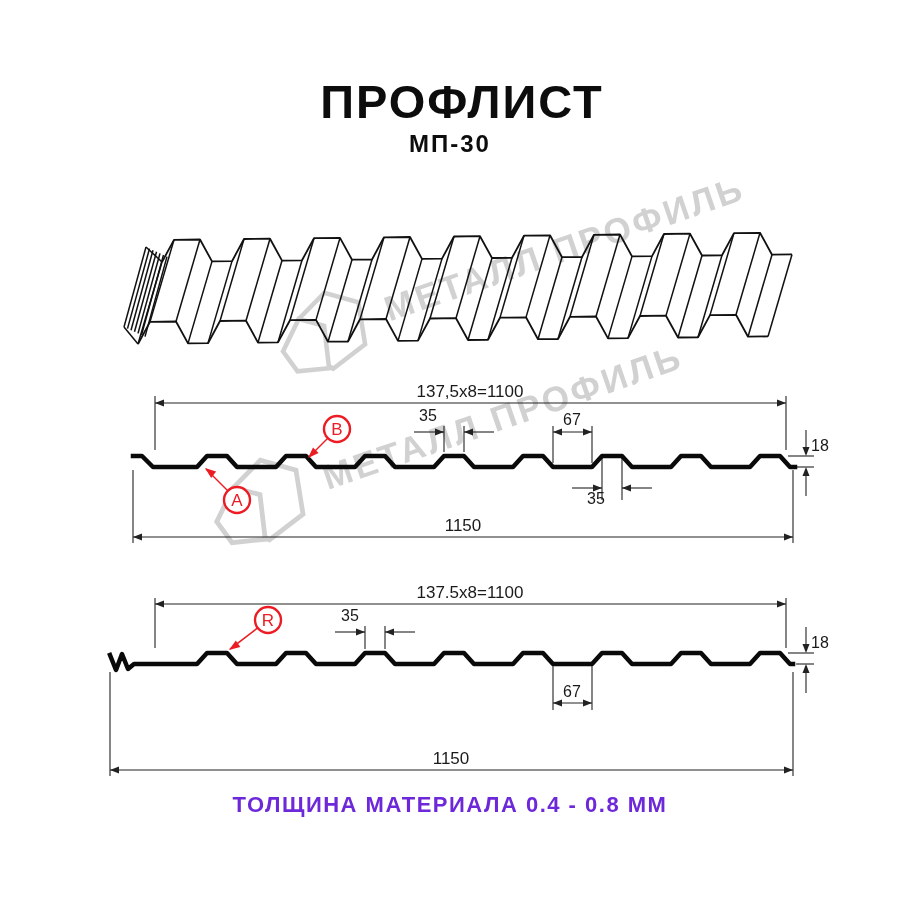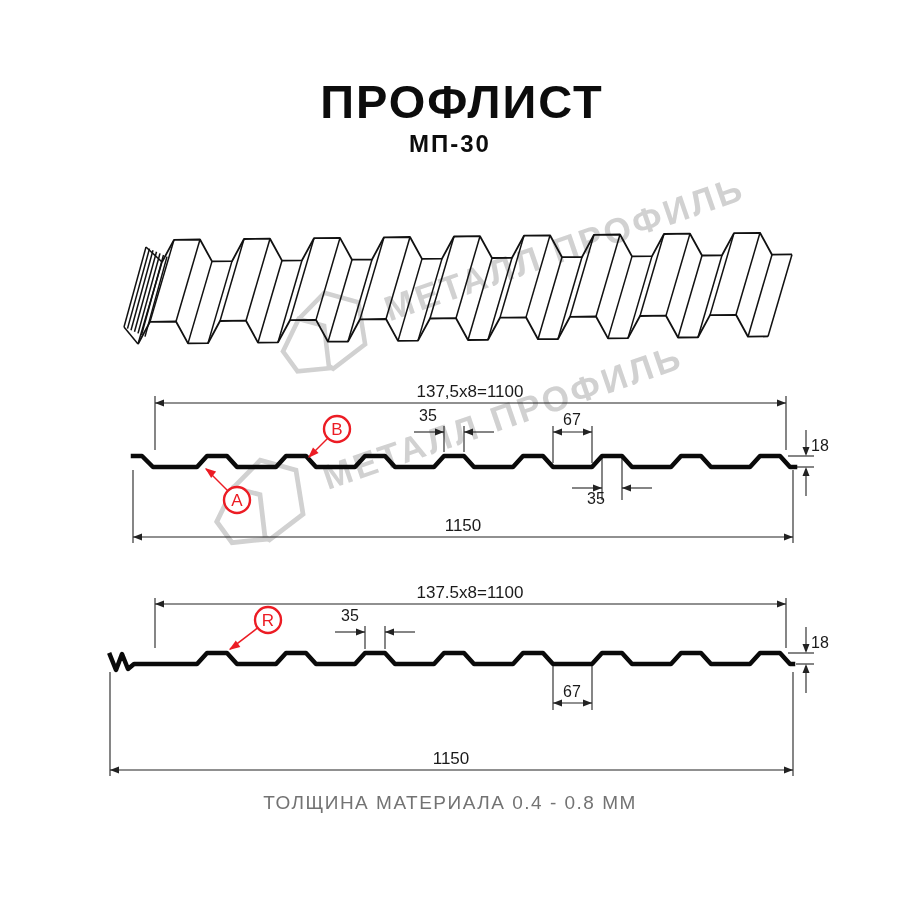--- a/index.html
+++ b/index.html
@@ -10,21 +10,21 @@
   .page-title{
     position:absolute;top:62px;left:0;width:100%;margin:12px;text-align:center;
     font-size:47px;font-weight:800;letter-spacing:2px;color:#0c0c0c;
   }
   .page-subtitle{
     position:absolute;top:130px;left:0;width:100%;text-align:center;
     font-size:24px;font-weight:600;letter-spacing:2px;color:#0c0c0c;
   }
   .footer-note{
     position:absolute;top:792px;left:0;width:100%;text-align:center;
-    font-size:19px;font-weight:400;letter-spacing:1.5px;color:#737373;
+    font-size:22px;font-weight:700;letter-spacing:1.5px;color:#6d28d9;
   }
   .watermark{
     position:absolute;display:flex;align-items:center;gap:16px;
     transform:rotate(-19deg);transform-origin:0 90%;
     color:#c9c9c9;opacity:.85;font-weight:700;font-size:35px;letter-spacing:3px;
     white-space:nowrap;z-index:1;user-select:none;
   }
   .wm-1{left:288px;top:300px;}
   .wm-2{left:222px;top:468px;}
   .art{position:absolute;left:0;top:0;z-index:2;}

